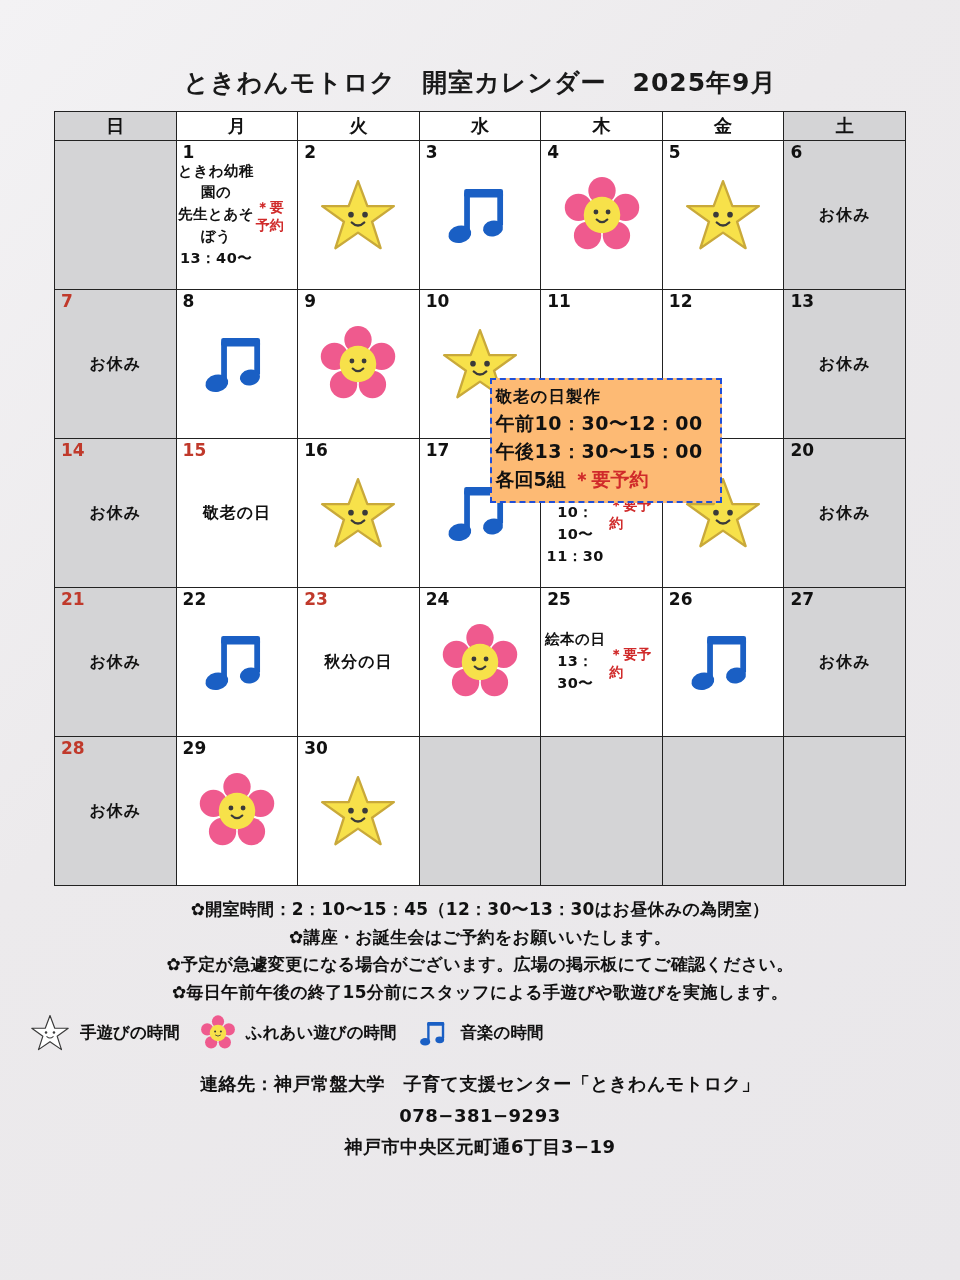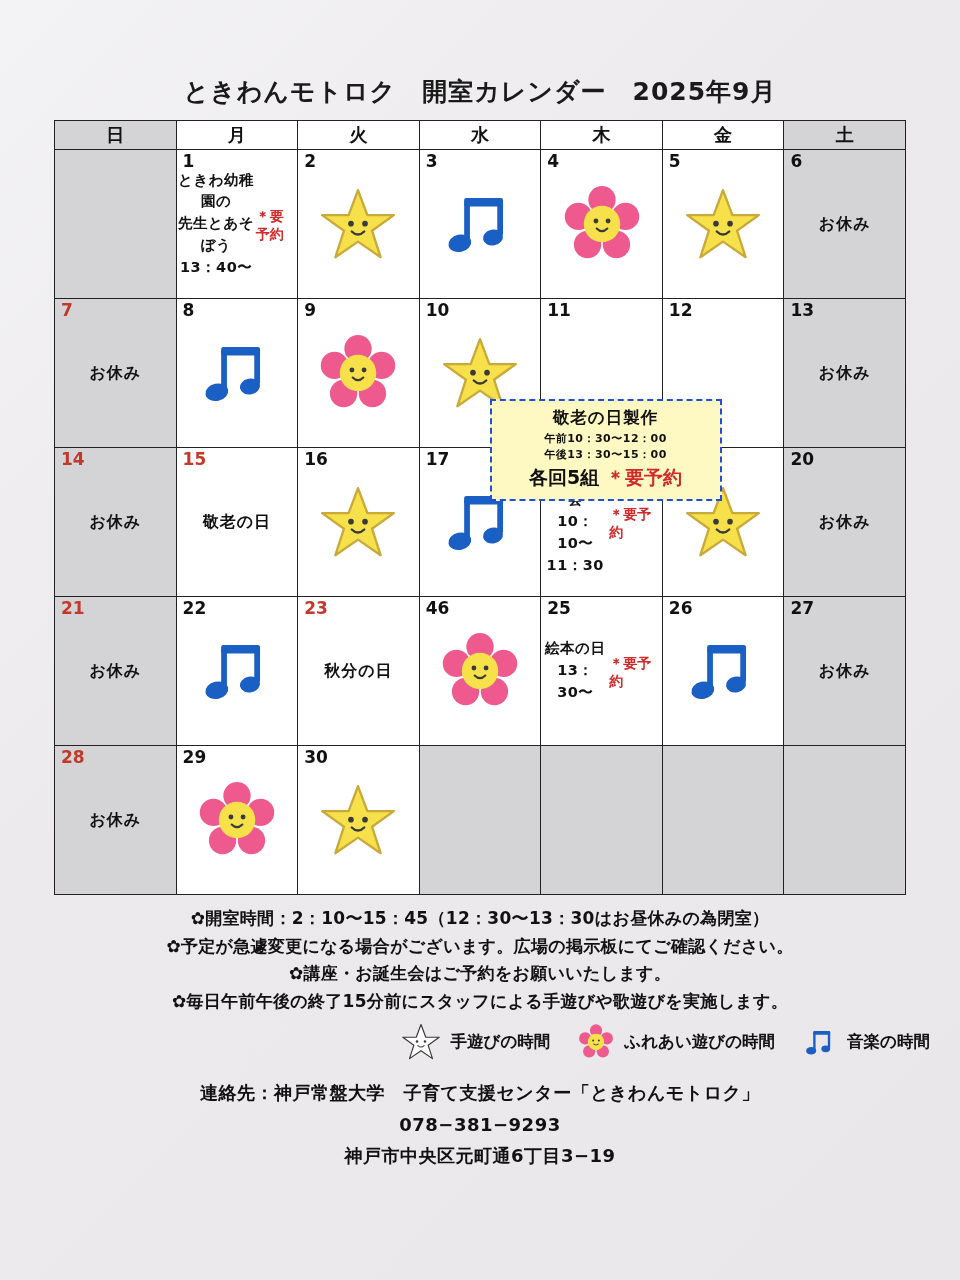--- a/index.html
+++ b/index.html
@@ -12,21 +12,21 @@
     height: 1280px;
     font-family: "DejaVu Sans", "Liberation Sans", sans-serif;
     color: #111;
     overflow: hidden;
     position: relative;
   }
   .page {
     position: absolute;
     inset: 0;
     background: linear-gradient(135deg, #f3f2f4 0%, #eceaec 40%, #e9e7ea 100%);
-    padding: 17px;
+    padding: 8px;
   }
   .title {
     text-align: center;
     font-size: 25px;
     font-weight: bold;
     letter-spacing: 1px;
     padding-top: 58px;
     padding-bottom: 12px;
     color: #1a1a1a;
   }
@@ -107,37 +107,37 @@
   
   .icon {
     display: block;
   }
   .banner-wrap {
     position: relative;
   }
   .banner {
     position: absolute;
     left: -112px;
-    top: 26px;
+    top: 14px;
     width: 232px;
     border: 2.5px dashed #1f4fd8;
-    background: #fef9c3;
+    background: #fdba74;
     padding: 6px 4px 8px 4px;
     box-sizing: border-box;
-    text-align: center;
+    text-align: left;
     z-index: 5;
   }
   .banner .b-title {
     font-size: 16.5px;
     font-weight: bold;
     letter-spacing: 1px;
     margin-bottom: 2px;
   }
   .banner .b-line {
-    font-size: 11px;
+    font-size: 19px;
     font-weight: bold;
     line-height: 1.45;
     letter-spacing: 0.5px;
   }
   .banner .b-last {
     font-size: 19px;
     font-weight: bold;
     margin-top: 2px;
   }
   .banner .b-last .need-inline {
@@ -150,23 +150,23 @@
     text-align: center;
   }
   .notes .n {
     font-size: 17px;
     font-weight: bold;
     line-height: 1.62;
     letter-spacing: 0.3px;
   }
   .legend {
     display: flex;
-    justify-content: flex-end;
+    justify-content: flex-start;
     align-items: center;
-    gap: 28px;
+    gap: 20px;
     margin-top: 8px;
   }
   .legend .item {
     display: flex;
     align-items: center;
     gap: 10px;
     font-size: 16.5px;
     font-weight: bold;
   }
   .warn {
@@ -464,21 +464,21 @@
               </span>
             </div>
           </td>
           <td class="day">
             <div class="dnum red">23</div>
             <div class="cellbody">
               <div class="holiday">秋分の日</div>
             </div>
           </td>
           <td class="day">
-            <div class="dnum">46</div>
+            <div class="dnum">24</div>
             <div class="cellbody">
               <span>
                 <svg class="icon" width="76" height="76" viewBox="0 0 100 100">
                   <g fill="#ef5a8e">
                     <circle cx="50" cy="18" r="18"></circle>
                     <circle cx="81" cy="40" r="18"></circle>
                     <circle cx="69" cy="77" r="18"></circle>
                     <circle cx="31" cy="77" r="18"></circle>
                     <circle cx="19" cy="40" r="18"></circle>
                   </g>
@@ -566,22 +566,22 @@
           <td class="day empty"></td>
           <td class="day empty"></td>
           <td class="day empty"></td>
           <td class="day empty"></td>
         </tr>
       </tbody>
   </table>
 
   <div class="notes">
     <div class="n">✿開室時間：2：10〜15：45（12：30〜13：30はお昼休みの為閉室）</div>
+    <div class="n">✿講座・お誕生会はご予約をお願いいたします。</div>
     <div class="n">✿予定が急遽変更になる場合がございます。広場の掲示板にてご確認ください。</div>
-    <div class="n">✿講座・お誕生会はご予約をお願いいたします。</div>
     <div class="n">✿毎日午前午後の終了15分前にスタッフによる手遊びや歌遊びを実施します。</div>
 
     <div class="legend">
       <div class="item">
         <span>
           <svg class="icon" width="40" height="38" viewBox="0 0 100 96">
             <polygon points="50,4 62,36 96,36 68,56 79,90 50,70 21,90 32,56 4,36 38,36" fill="#ffffff" stroke="#3a3a3a" stroke-width="3" stroke-linejoin="round"></polygon>
             <circle cx="40" cy="47" r="3.2" fill="#3a3a3a"></circle>
             <circle cx="60" cy="47" r="3.2" fill="#3a3a3a"></circle>
             <path d="M42 57 q8 7 16 0" stroke="#3a3a3a" stroke-width="2.6" fill="none" stroke-linecap="round"></path>

